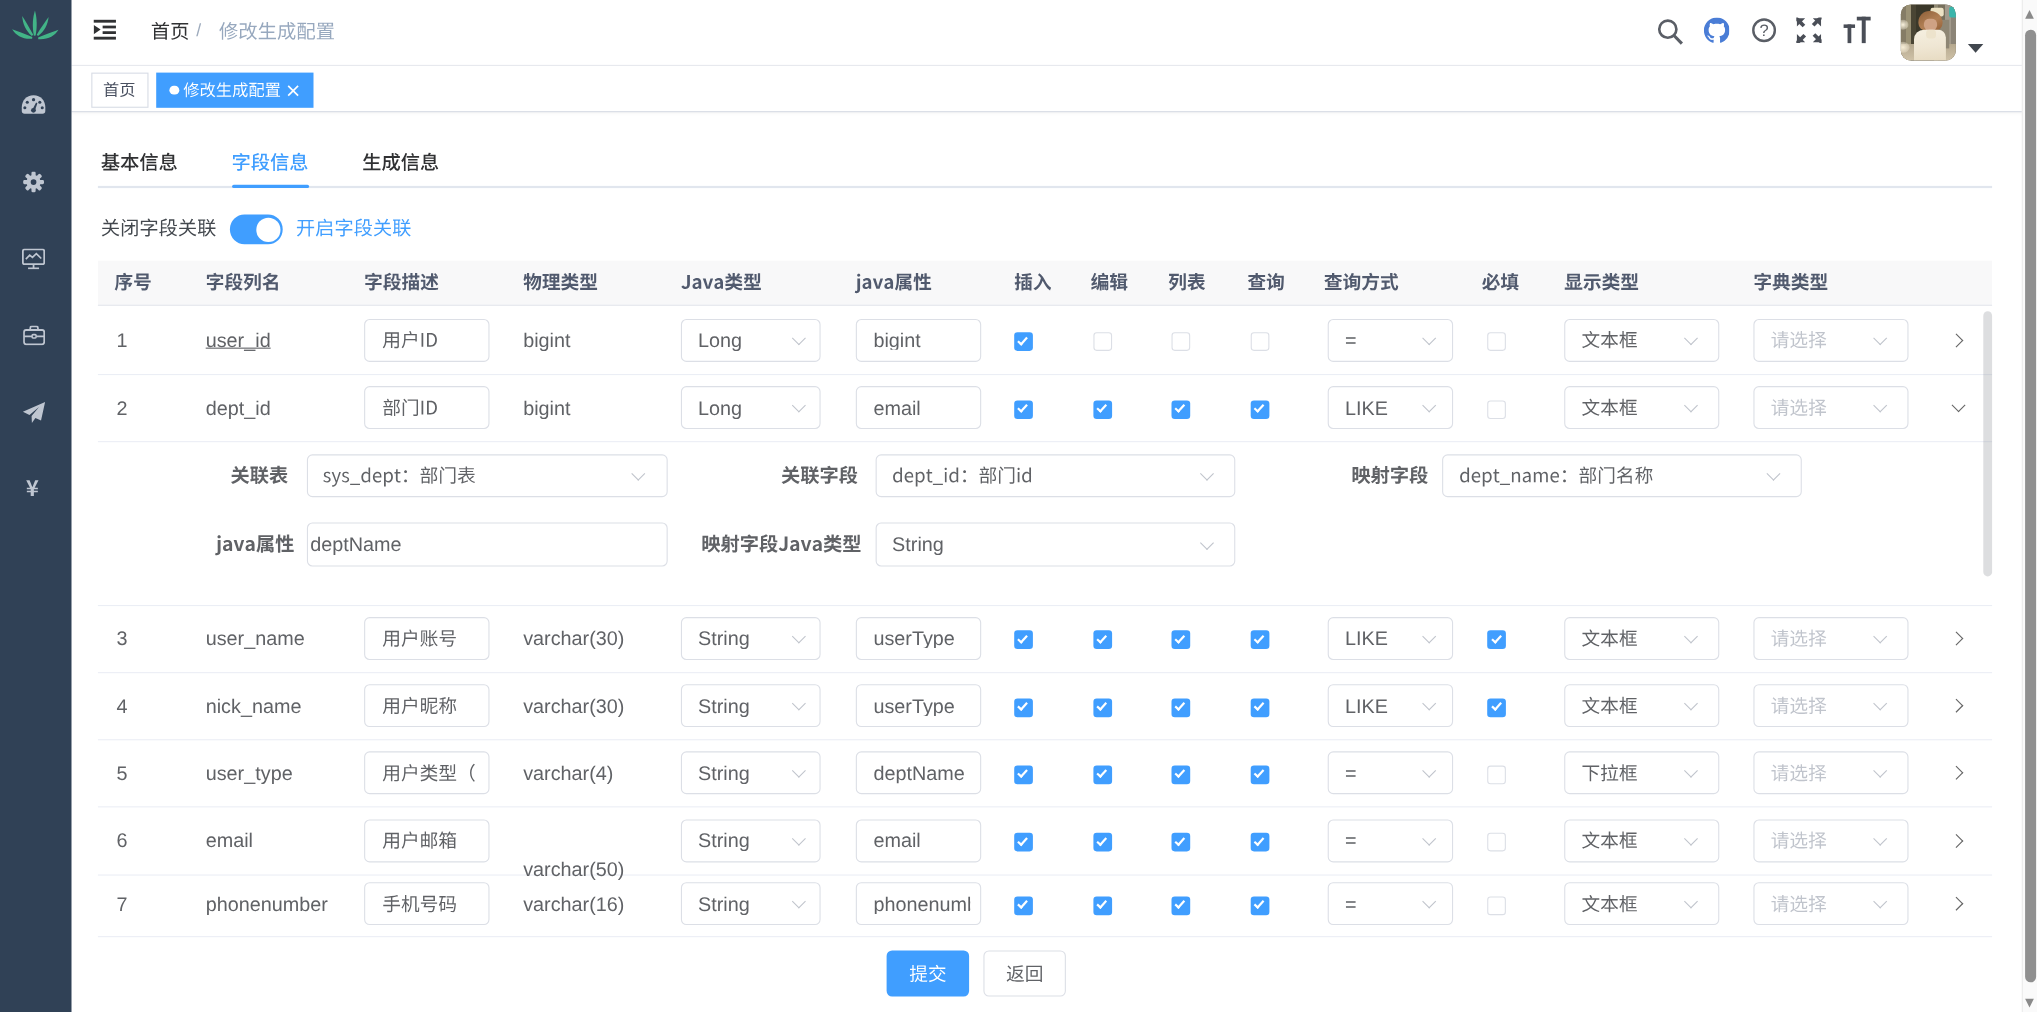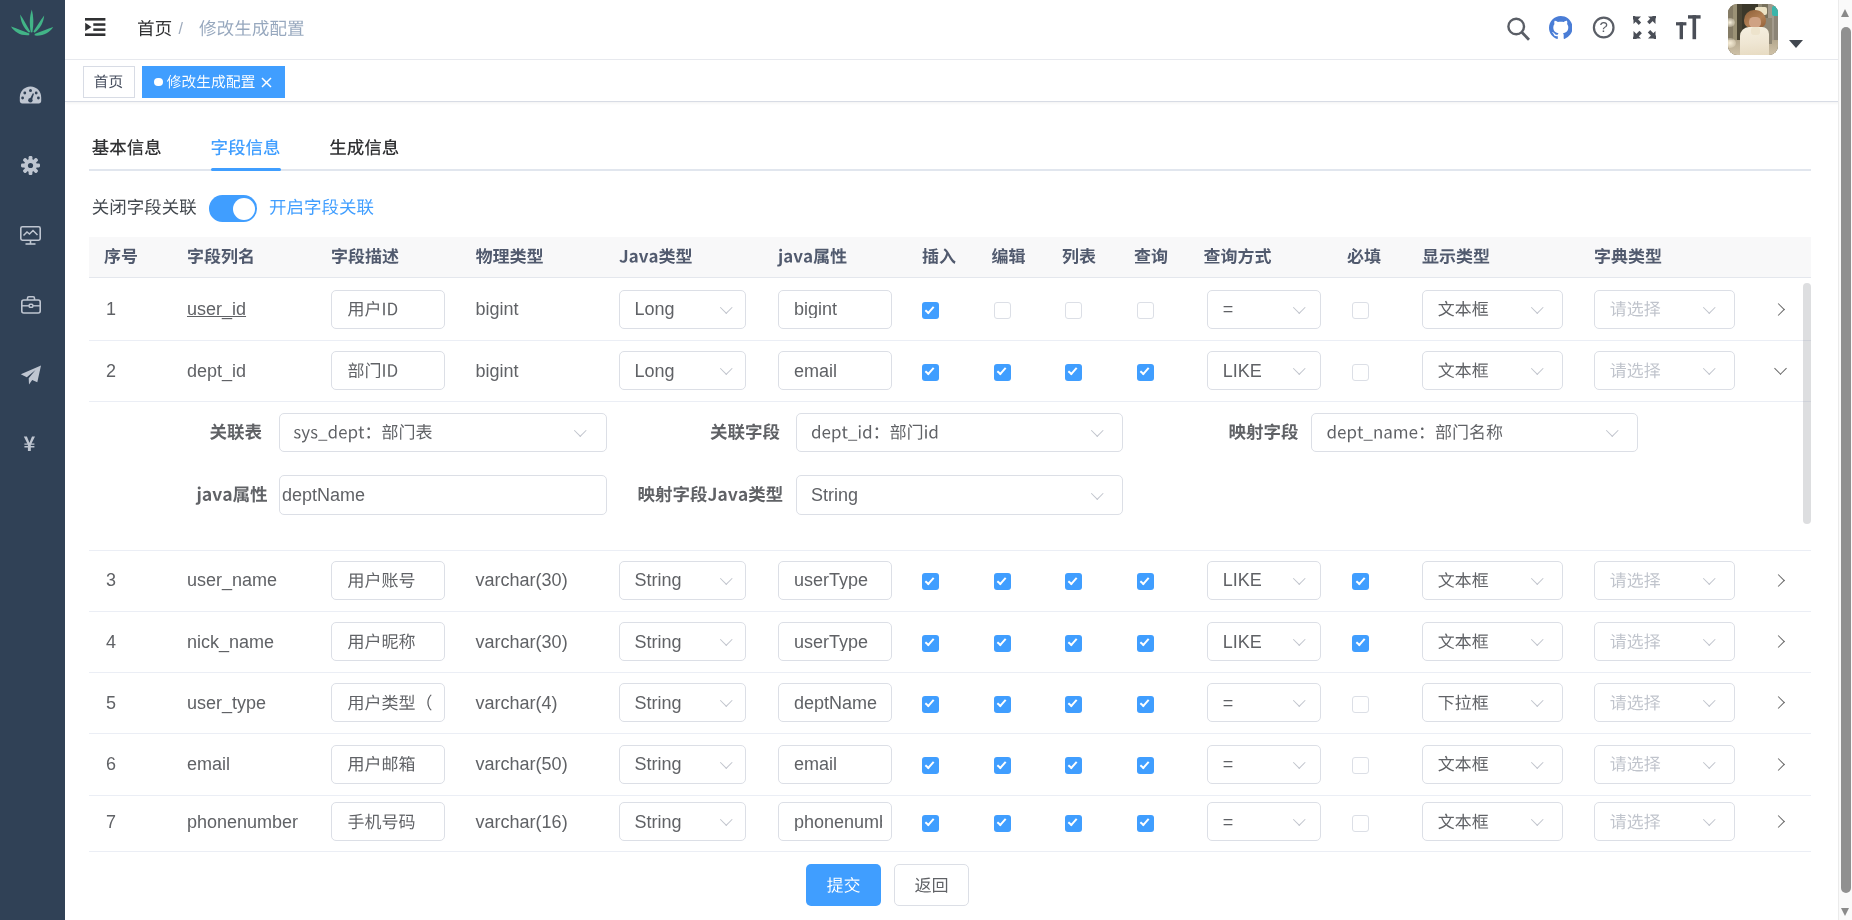--- a/index.html
+++ b/index.html
@@ -294,21 +294,21 @@
 <div class="chev" style="left:1295px;top:696.3px"></div>
 <div class="abs cb cbu" style="left:1352.4px;top:695.8px"></div>
 <div class="abs inp" style="left:1422px;top:683.3px;width:141px;height:39px"></div>
 <div class="chev" style="left:1533px;top:696.3px"></div>
 <div class="abs inp" style="left:1594px;top:683.3px;width:141px;height:39px"></div>
 <div class="chev" style="left:1705px;top:696.3px"></div>
 <div class="arrR" style="left:1774px;top:698.3px"></div>
 <div class="abs txt" style="left:106px;top:755.0px;">6</div>
 <div class="abs txt" style="left:187px;top:755.0px;">email</div>
 <div class="abs inp" style="left:331px;top:744.5px;width:114px;height:39px"></div>
-<div class="abs txt" style="left:475.6px;top:755.0px;text-align:center;">varchar(50)</div>
+<div class="abs txt" style="left:475.6px;top:781px;text-align:center;">varchar(50)</div>
 <div class="abs inp" style="left:619px;top:744.5px;width:127px;height:39px"></div>
 <div class="abs txt" style="left:634.5px;top:755.0px;">String</div>
 <div class="chev" style="left:722px;top:757.5px"></div>
 <div class="abs inp" style="left:778px;top:744.5px;width:114px;height:39px"></div>
 <div class="abs txt" style="left:794px;top:755.0px;max-width:88px;overflow:hidden">email</div>
 <div class="abs cb cbc" style="left:922px;top:757.0px">
     <div class="tick"></div>
   </div>
 <div class="abs cb cbc" style="left:993.5px;top:757.0px">
     <div class="tick"></div>

